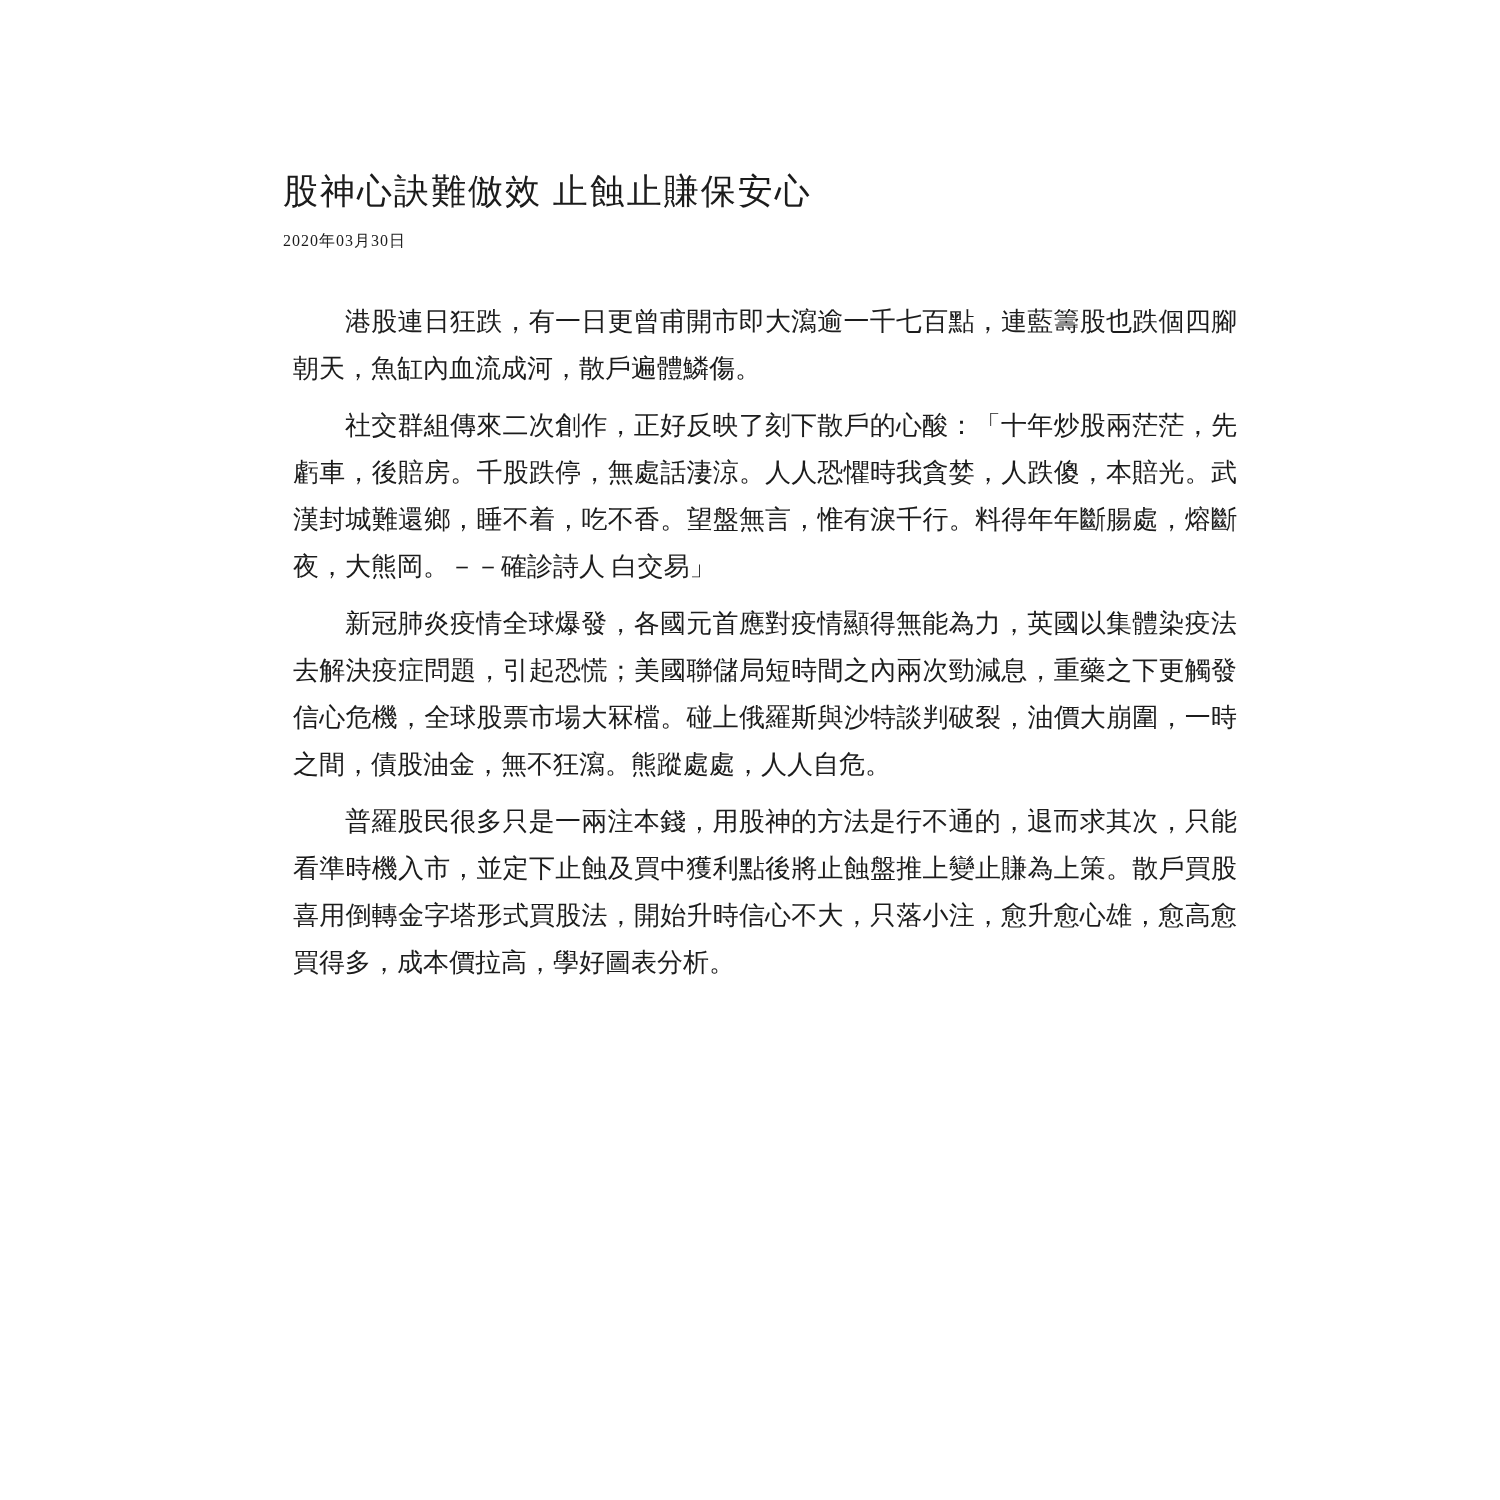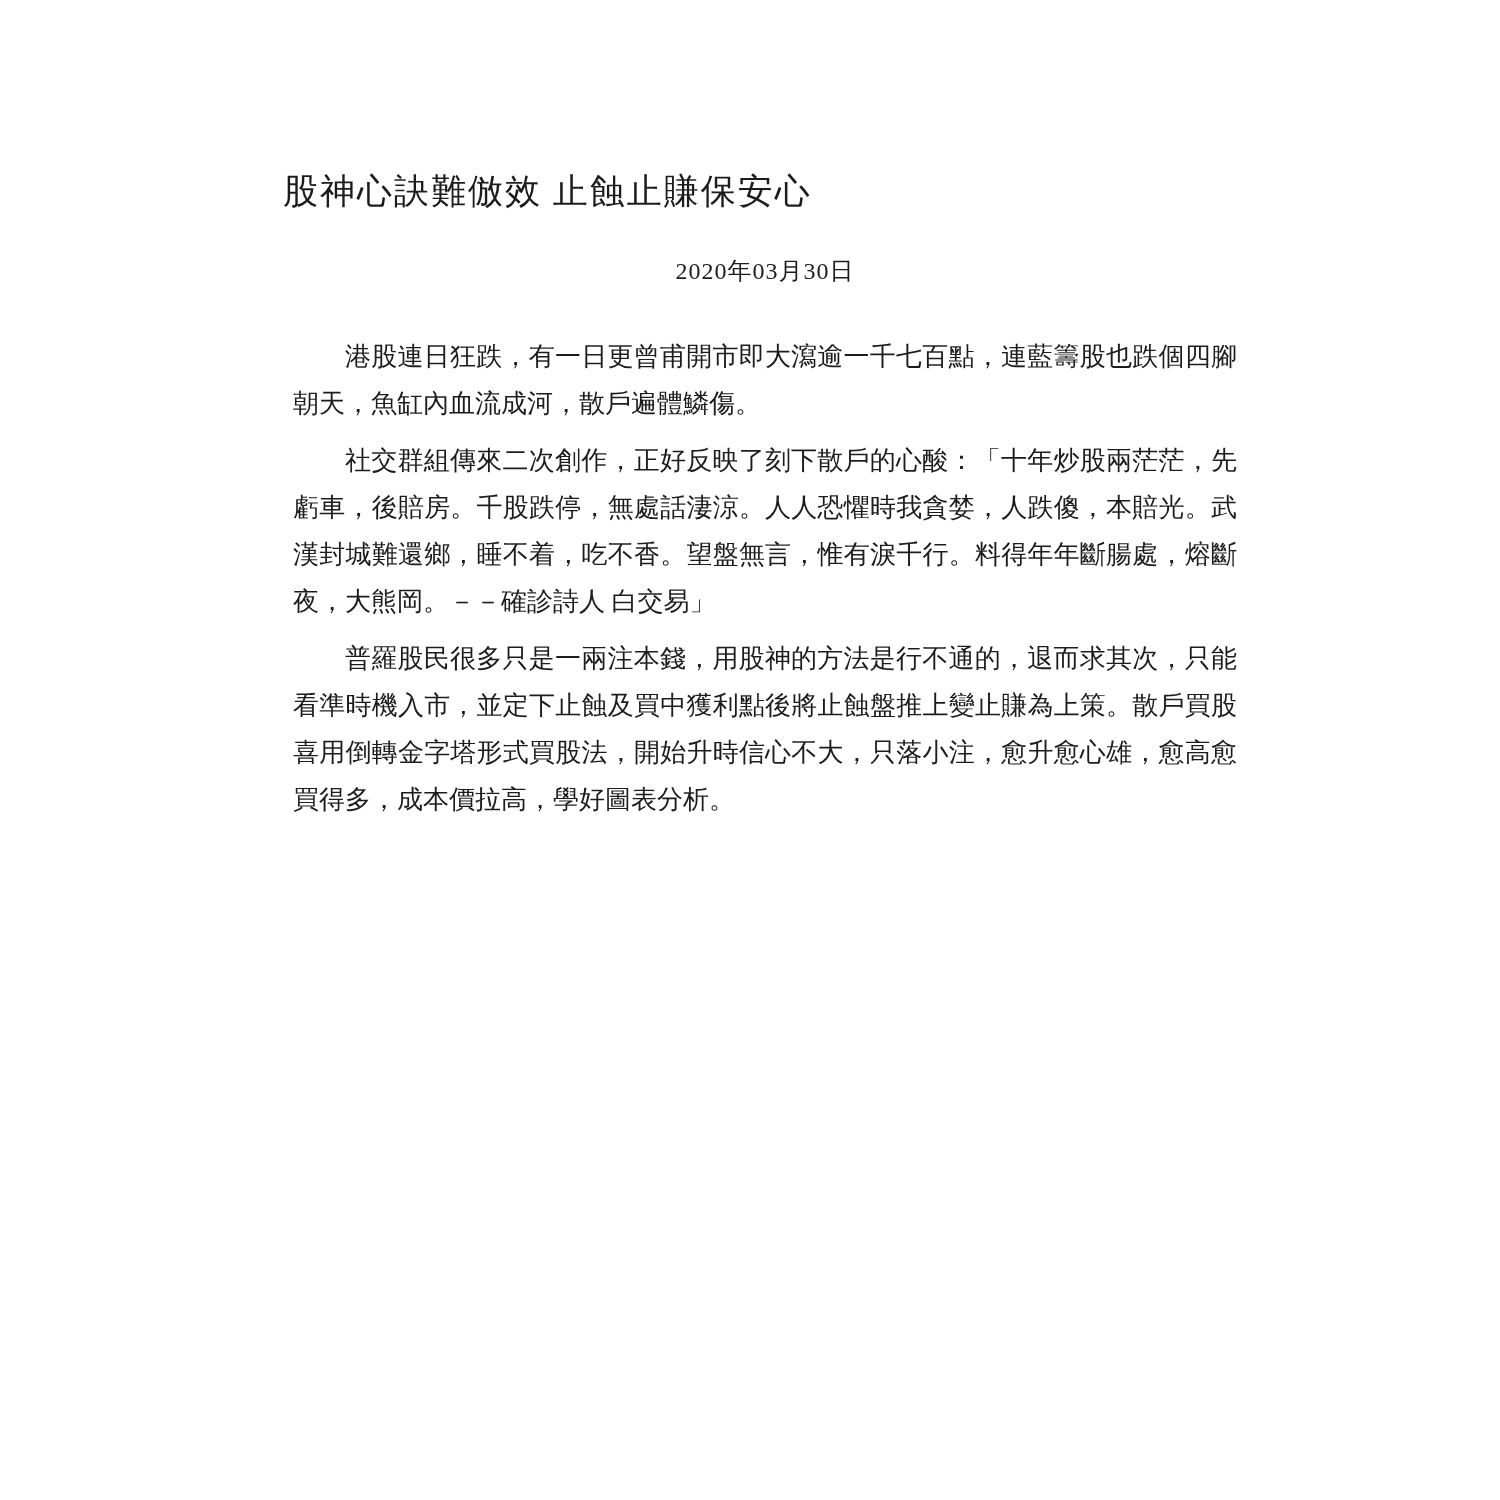--- a/index.html
+++ b/index.html
@@ -23,23 +23,23 @@
     width: 964px;
   }
   .title {
     font-size: 35px;
     font-weight: normal;
     margin: 0;
     letter-spacing: 2px;
     white-space: nowrap;
   }
   .date {
-    text-align: center;
-    font-size: 24px;
-    margin-top: 40px;
+    text-align: left;
+    font-size: 16px;
+    margin-top: 16px;
     letter-spacing: 1px;
   }
   .article {
     margin-top: 46px;
     font-size: 26px;
     line-height: 47px;
     text-align: justify;
   }
   .article p {
     margin: 10px;
@@ -58,17 +58,18 @@
 </head>
 <body>
 
 <div class="page">
   <div class="content">
     <h1 class="title">股神心訣難倣效 止蝕止賺保安心</h1>
     <div class="date">2020年03月30日</div>
     <div class="article">
       <p>港股連日狂跌，有一日更曾甫開市即大瀉逾一千七百點，連藍籌股也跌個四腳朝天，魚缸內血流成河，散戶遍體鱗傷。</p>
       <p>社交群組傳來二次創作，正好反映了刻下散戶的心酸：「十年炒股兩茫茫，先虧車，後賠房。千股跌停，無處話淒涼。人人恐懼時我貪婪，人跌傻，本賠光。武漢封城難還鄉，睡不着，吃不香。望盤無言，惟有淚千行。料得年年斷腸處，熔斷夜，大熊岡。－－確診詩人 白交易」</p>
+      <p>新冠肺炎疫情全球爆發，各國元首應對疫情顯得無能為力，英國以集體染疫法去解決疫症問題，引起恐慌；美國聯儲局短時間之內兩次勁減息，重藥之下更觸發信心危機，全球股票市場大冧檔。碰上俄羅斯與沙特談判破裂，油價大崩圍，一時之間，債股油金，無不狂瀉。熊蹤處處，人人自危。</p>
       <p>普羅股民很多只是一兩注本錢，用股神的方法是行不通的，退而求其次，只能看準時機入市，並定下止蝕及買中獲利點後將止蝕盤推上變止賺為上策。散戶買股喜用倒轉金字塔形式買股法，開始升時信心不大，只落小注，愈升愈心雄，愈高愈買得多，成本價拉高，學好圖表分析。</p>
     </div>
   </div>
   <div class="page-number">19</div>
 </div>
 
 </body></html>

